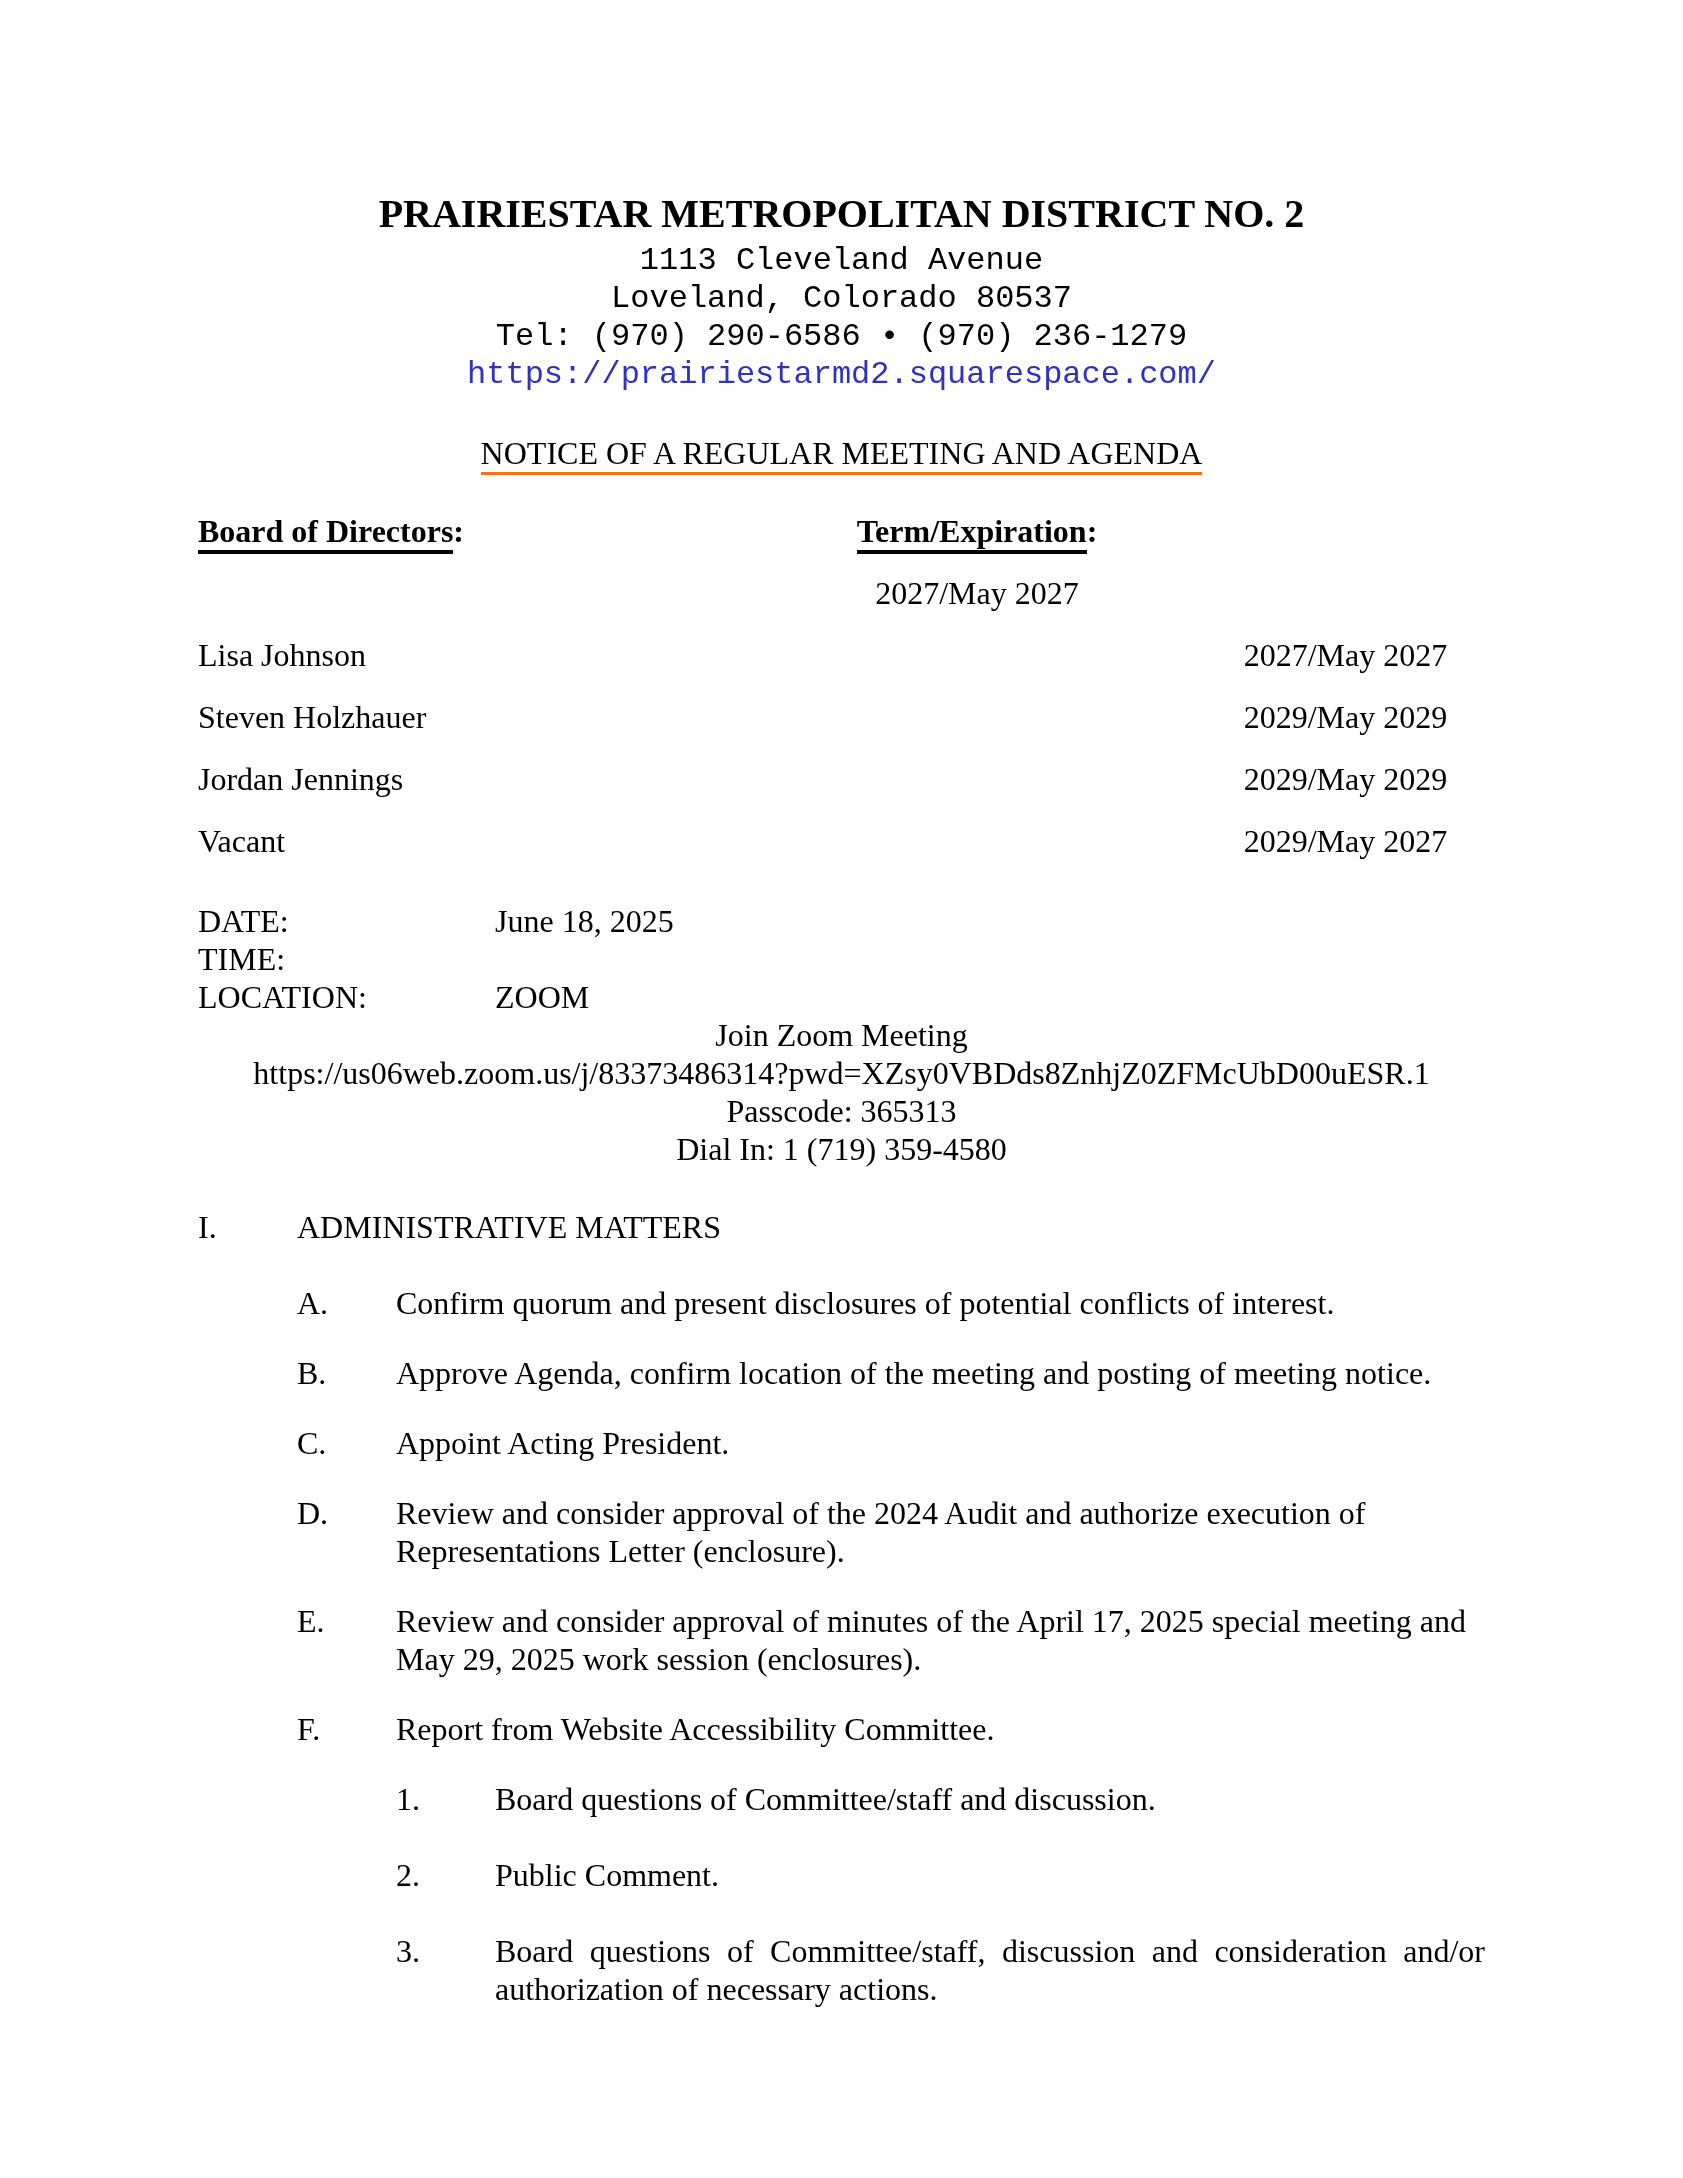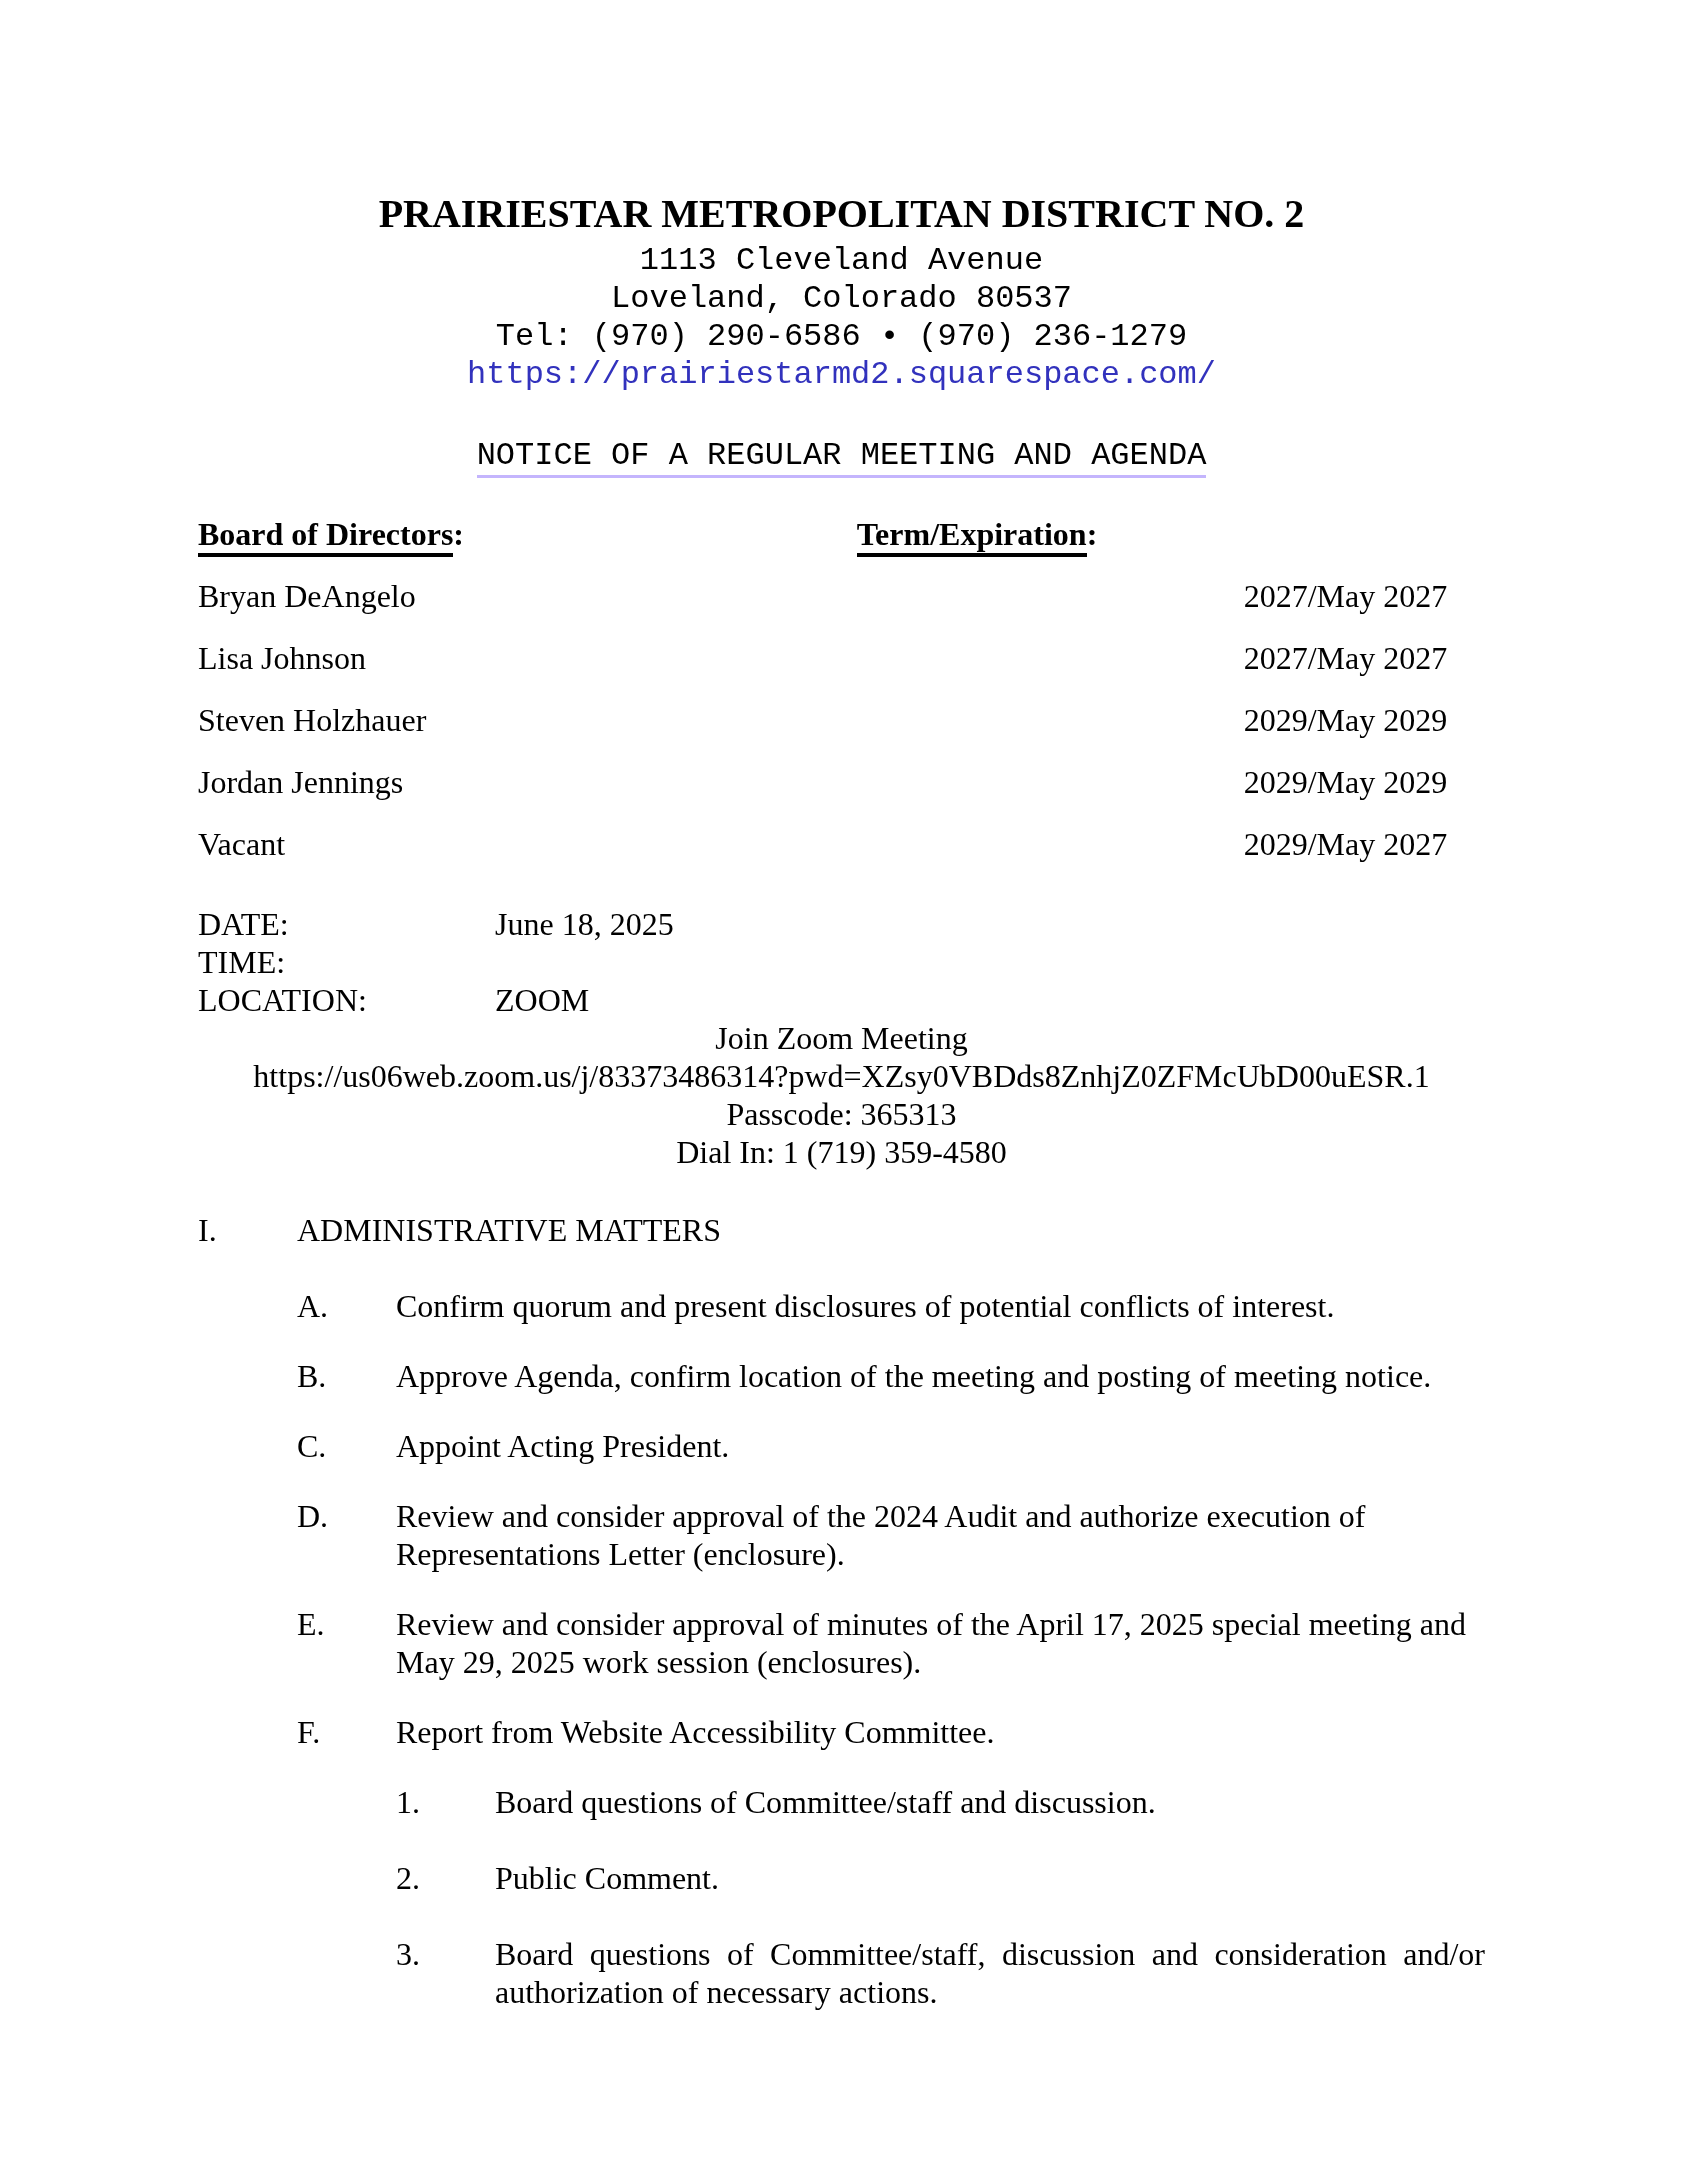--- a/index.html
+++ b/index.html
@@ -29,23 +29,22 @@
   .addr-line { margin: 0; font-family: Liberation Mono, monospace; }
   .site-link {
     color: #3232bd;
     text-decoration: none;
     cursor: pointer;
   }
   .notice-heading {
     margin: 40px 0 40px 0;
   }
   .underline-thin {
-    border-bottom: 3px solid #c4b5fd;
+    border-bottom: 3px solid #f97316;
     padding-bottom: 1px;
-    font-family: Liberation Mono, monospace;
   }
   .board-grid {
     display: grid;
     grid-template-columns: 549px 460px 277px;
     margin-top: 24px;
   }
   .board-grid .col-term { text-align: center; }
   .hdr { font-weight: bold; }
   .hdr .underline-bold {
     border-bottom: 4px solid #000;
@@ -94,21 +93,20 @@
   <div class="center notice-heading">
     <span class="underline-thin">NOTICE OF A REGULAR MEETING AND AGENDA</span>
   </div>
 
   <div>
     <div class="board-grid hdr">
       <div><span class="underline-bold">Board of Directors</span><span>:</span></div>
       <div class="col-term"><span class="underline-bold">Term/Expiration</span><span>:</span></div>
     </div>
     <div class="board-grid">
-      <div>Bryan DeAngelo</div>
       <div></div>
       <div class="col-term">2027/May 2027</div>
     </div>
     <div class="board-grid">
       <div>Lisa Johnson</div>
       <div></div>
       <div class="col-term">2027/May 2027</div>
     </div>
     <div class="board-grid">
       <div>Steven Holzhauer</div>

